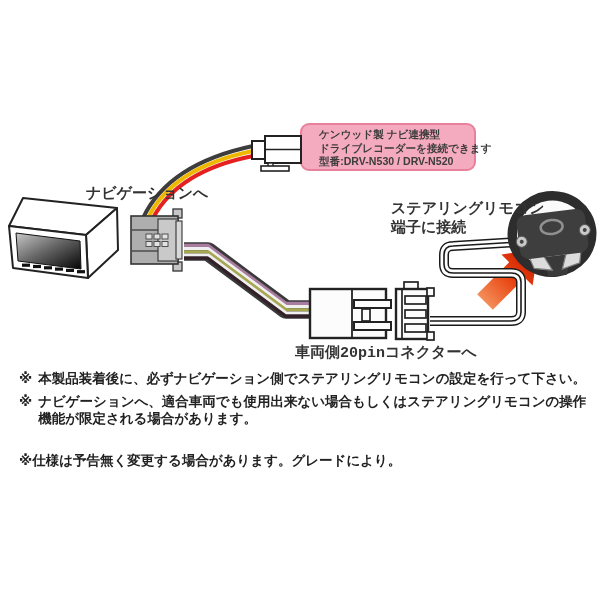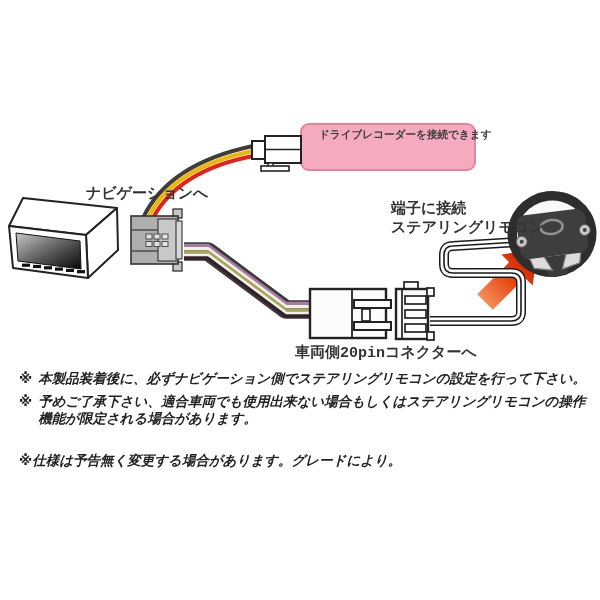--- a/index.html
+++ b/index.html
@@ -24,31 +24,33 @@
   .lbl-nav{left:86px;top:183px;}
   .lbl-steering{left:391px;top:198px;}
   .lbl-vehicle{left:295px;top:344px;font-family:Liberation Mono, monospace;}
   
   .note{
     left:19px;width:574px;display:flex;align-items:flex-start;
     font-size:13.5px;line-height:17px;font-weight:bold;color:#222;
   }
   .note .note-marker{flex:0 0 auto;margin-right:6px;}
   .note.tight .note-marker{margin-right:0;}
-  .note .note-text{flex:1 1 auto;font-style:italic;}
+  .note .note-text{flex:1 1 auto;}
   .n1{top:370px;}
   .n2{top:393px;}
   .n3{top:452px;}
   svg{position:absolute;left:0;top:0;pointer-events:none;}
 </style>
 </head>
 <body>
 
 <div class="abs info-box">
+  <div>ケンウッド製 ナビ連携型</div>
   <div>ドライブレコーダーを接続できます</div>
+  <div>型番:DRV-N530 / DRV-N520</div>
 </div>
 
 <svg width="600" height="600" viewBox="0 0 600 600">
   <defs>
     <linearGradient id="screenGrad" x1="0" y1="0" x2="1" y2="1">
       <stop offset="0" stop-color="#c8c8c8"></stop>
       <stop offset="0.45" stop-color="#6a6a6a"></stop>
       <stop offset="1" stop-color="#050505"></stop>
     </linearGradient>
     <linearGradient id="arrowGrad" gradientUnits="userSpaceOnUse" x1="480" y1="305" x2="538" y2="249">
@@ -153,30 +155,30 @@
     <circle cx="521" cy="238" r="5.5" fill="#c9c9c9" stroke="#555" stroke-width="1"></circle>
     <circle cx="521" cy="238" r="2" fill="#444"></circle>
     <circle cx="585" cy="234" r="5.5" fill="#c9c9c9" stroke="#555" stroke-width="1"></circle>
     <circle cx="585" cy="234" r="2" fill="#444"></circle>
   </g>
 </svg>
 
 <div class="abs diagram-label lbl-nav">ナビゲーションへ</div>
 
 <div class="abs diagram-label lbl-steering">
+  <div>ステアリングリモコン</div>
   <div>端子に接続</div>
-  <div>ステアリングリモコン</div>
 </div>
 
 <div class="abs diagram-label lbl-vehicle">車両側20pinコネクターへ</div>
 
 <div class="abs note n1">
   <span class="note-marker">※</span>
   <span class="note-text">本製品装着後に、必ずナビゲーション側でステアリングリモコンの設定を行って下さい。</span>
 </div>
 <div class="abs note n2">
   <span class="note-marker">※</span>
-  <span class="note-text">予めご了承下さい、適合車両でも使用出来ない場合もしくはステアリングリモコンの操作機能が限定される場合があります。</span>
+  <span class="note-text">ナビゲーションへ、適合車両でも使用出来ない場合もしくはステアリングリモコンの操作機能が限定される場合があります。</span>
 </div>
 <div class="abs note n3 tight">
   <span class="note-marker">※</span>
   <span class="note-text">仕様は予告無く変更する場合があります。グレードにより。</span>
 </div>
 
 </body></html>

